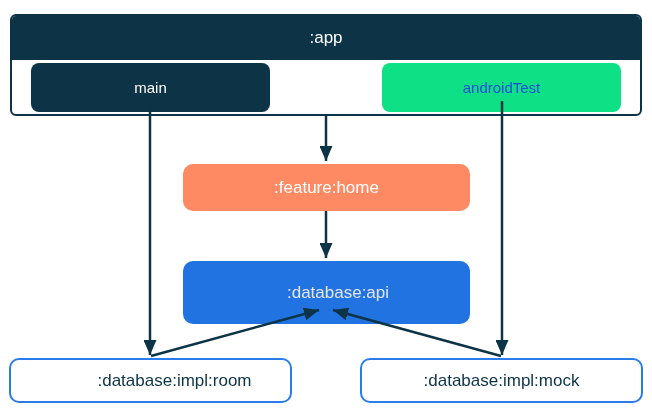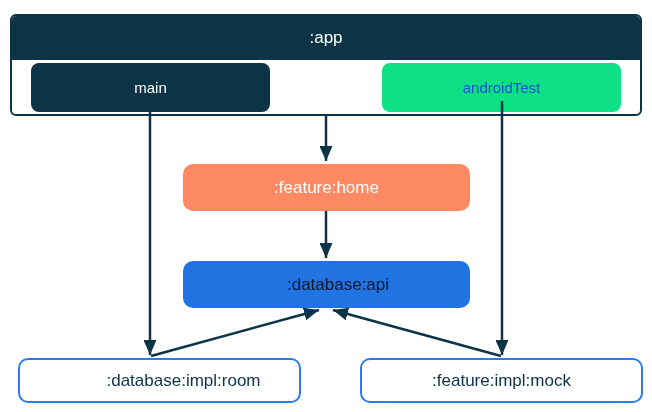--- a/index.html
+++ b/index.html
@@ -65,33 +65,33 @@
   }
   .node-coral {
     left: 183px; top: 164px;
     width: 287px; height: 47px;
     background: #fd8a63;
     color: #ffffff;
     text-align: center;
   }
   .node-blue {
     left: 183px; top: 261px;
-    width: 287px; height: 47px;
+    width: 287px; height: 63px;
     background: #2173e2;
-    color: #0f172a;
+    color: #e5e5e5;
     padding-left: 23px;
   }
   .node-outline {
     width: 283px; height: 45px;
     top: 358px;
     background: #ffffff;
     border: 2.5px solid #2b7cea;
     color: #0d3346;
   }
-  .node-room { left: 18px; padding-left: 48px; }
+  .node-room { left: 9px; padding-left: 48px; }
   .node-mock { left: 360px; }
   
   .edges-svg {
     position: absolute;
     left: 0; top: 0;
     width: 652px; height: 412px;
     pointer-events: none;
     z-index: 5;
   }
 </style>
@@ -107,21 +107,21 @@
       <div class="pill pill-green">androidTest</div>
     </div>
   </div>
 
   <div class="node node-coral">:feature:home</div>
 
   <div class="node node-blue">:database:api</div>
 
   <div class="node node-outline node-room">:database:impl:room</div>
 
-  <div class="node node-outline node-mock">:feature:impl:mock</div>
+  <div class="node node-outline node-mock">:database:impl:mock</div>
 
   <svg class="edges-svg" viewBox="0 0 652 412" xmlns="http://www.w3.org/2000/svg">
     <defs>
       <marker id="arrowhead" markerUnits="userSpaceOnUse" markerWidth="15" markerHeight="13" viewBox="0 0 15 13" refX="15" refY="6.5" orient="auto">
         <path d="M0,0 L15,6.5 L0,13 Z" fill="#0d3346"></path>
       </marker>
     </defs>
 
     <line x1="326" y1="115" x2="326" y2="161" stroke="#0d3346" stroke-width="2.5" marker-end="url(#arrowhead)"></line>
 

